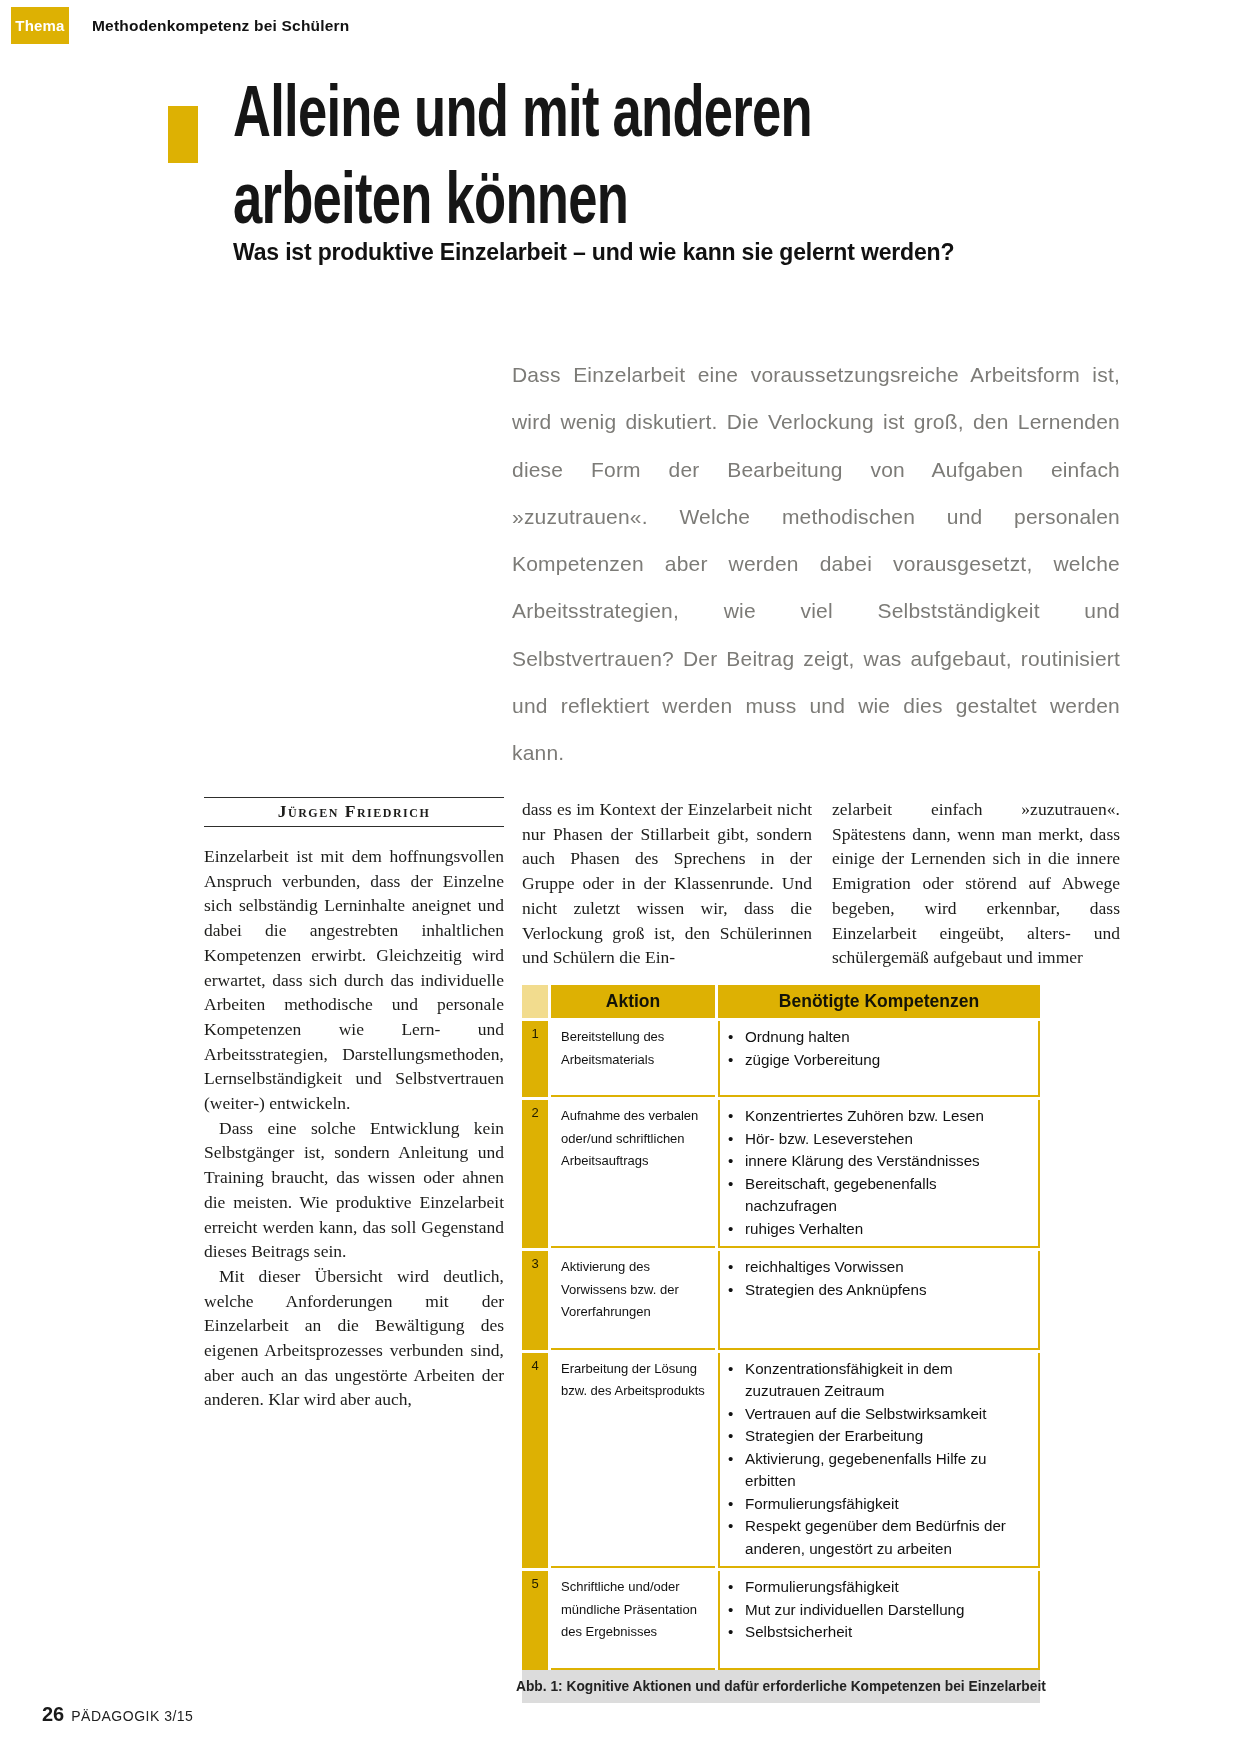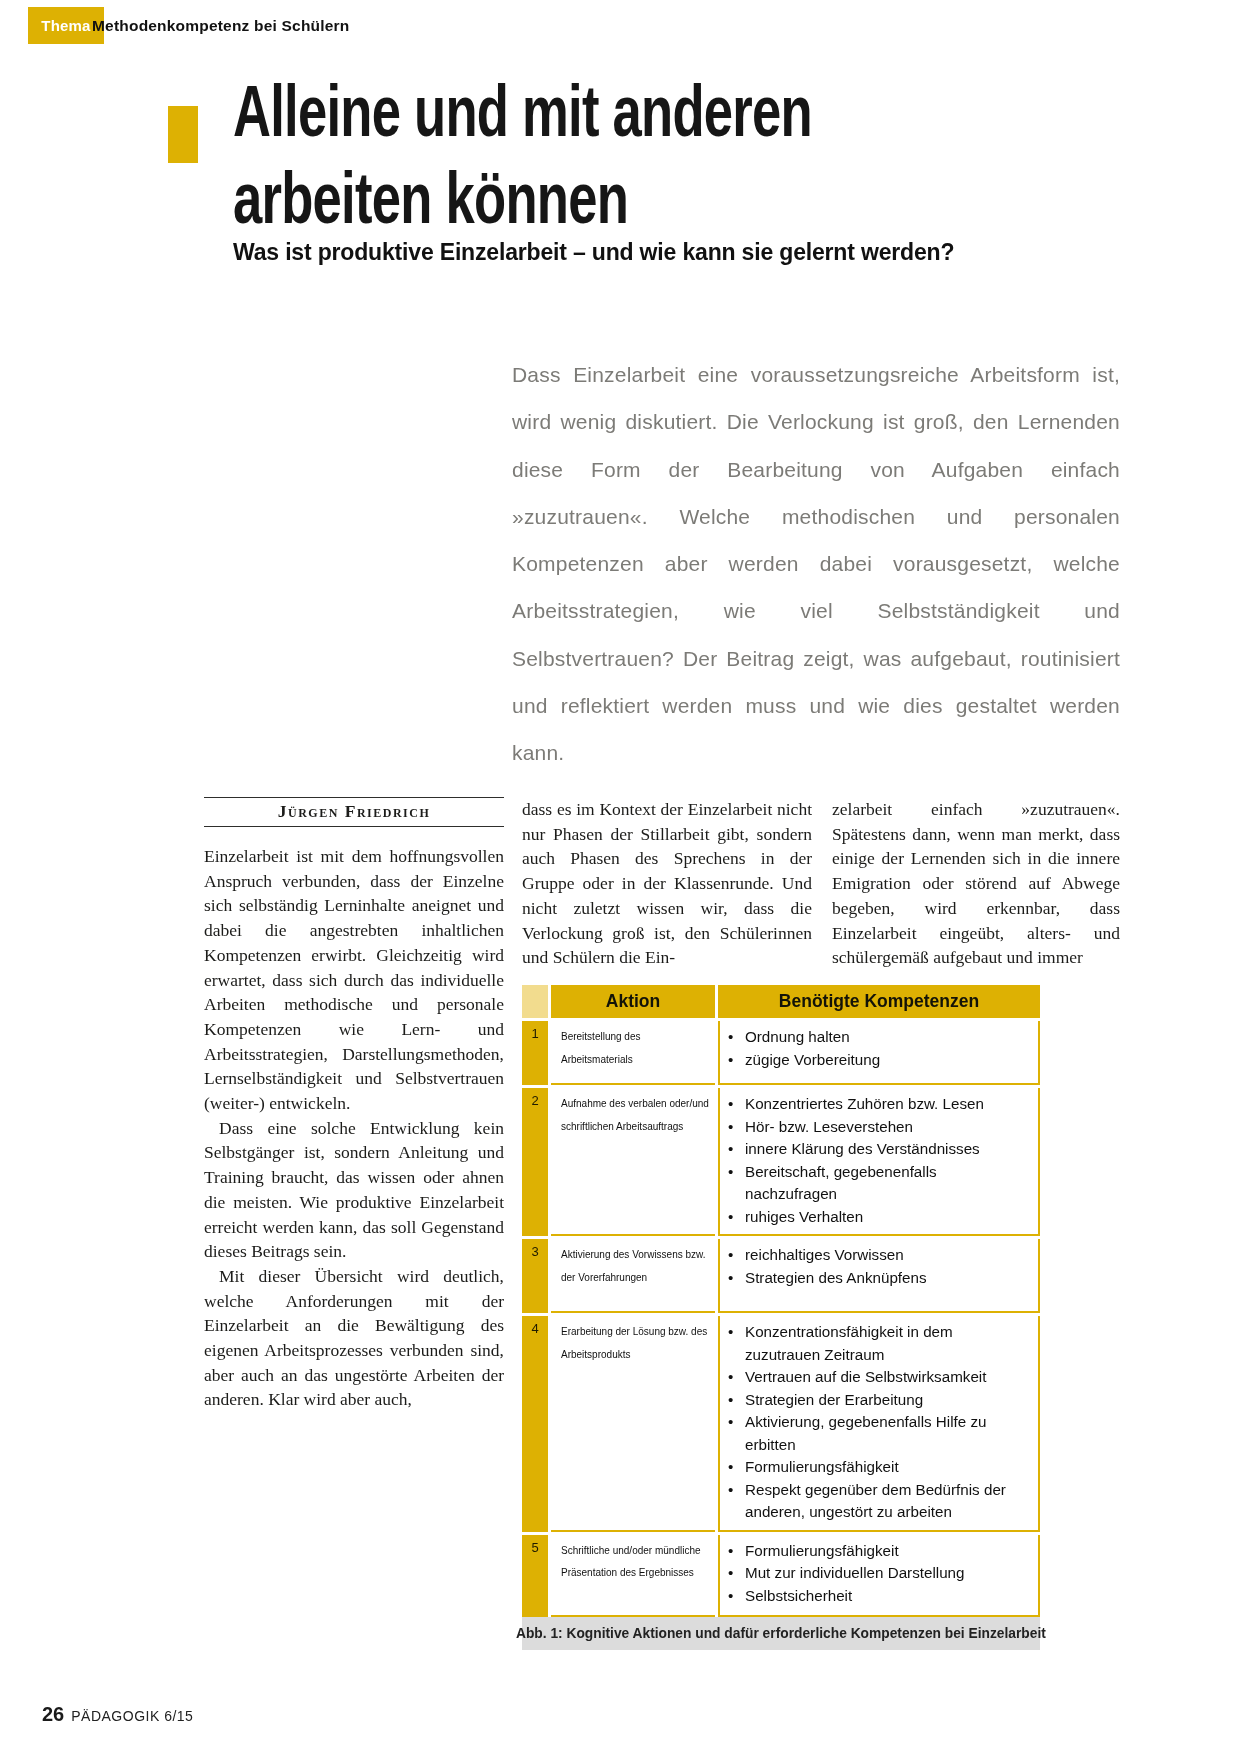--- a/index.html
+++ b/index.html
@@ -8,21 +8,21 @@
     --caption-bg:#dcdcdc;
     --intro-gray:#7c7b77;
   }
   html,body{margin:0;padding:0;background:#fff;}
   .page{
     position:relative;width:1240px;height:1754px;background:#ffffff;
     font-family:"Liberation Sans",sans-serif;color:#1a1a1a;overflow:hidden;
   }
   
   .topbar-tag{
-    position:absolute;left:28px;top:7px;width:76px;height:37px;
+    position:absolute;left:11px;top:7px;width:58px;height:37px;
     background:var(--gold);color:#fff;font-weight:700;font-size:15px;
     display:flex;align-items:center;justify-content:center;letter-spacing:.2px;
   }
   .topbar-title{
     position:absolute;left:92px;top:7px;height:37px;display:flex;align-items:center;
     font-size:15.5px;font-weight:700;color:#121212;letter-spacing:.2px;
   }
   
   .title-square{position:absolute;left:168px;top:106px;width:30px;height:57px;background:var(--gold);}
   .article-title{
@@ -66,21 +66,21 @@
     background:var(--gold);display:flex;align-items:center;justify-content:center;
     font-weight:700;font-size:17.5px;color:#131308;
   }
   .trow{display:grid;grid-template-columns:26px 164px 1fr;gap:0 3px;margin-top:3px;}
   .trow .num{
     background:var(--gold);text-align:center;padding-top:5px;
     font-size:13px;color:#201c00;
   }
   .cell-action{
     border-bottom:2px solid var(--gold);
-    padding:5px 4px 12px 10px;font-size:10px;line-height:22.5px;color:#111;
+    padding:5px 4px 24px 10px;font-size:13px;line-height:22.5px;color:#111;
   }
   .cell-comp{
     border-left:2px solid var(--gold);border-right:2px solid var(--gold);
     border-bottom:2px solid var(--gold);
     padding:5px 8px 6px 8px;font-size:15.2px;line-height:22.5px;color:#111;
   }
   .r1{min-height:50px;} .r2{min-height:122px;} .r3{min-height:74px;}
   .r4{min-height:192px;} .r5{min-height:82px;}
   .bullet-line{display:flex;}
   .bullet{width:17px;flex:none;}
@@ -237,16 +237,16 @@
           </div>
         </div>
       </div>
     <div class="caption">
       <span>Abb. 1: Kognitive Aktionen und dafür erforderliche Kompetenzen bei Einzelarbeit</span>
     </div>
   </div>
 
   <div class="pagefooter">
     <span class="pagenum">26</span>
-    <span class="journal">PÄDAGOGIK 6/15</span>
+    <span class="journal">PÄDAGOGIK 3/15</span>
   </div>
 
 </div>
 
 </body></html>

